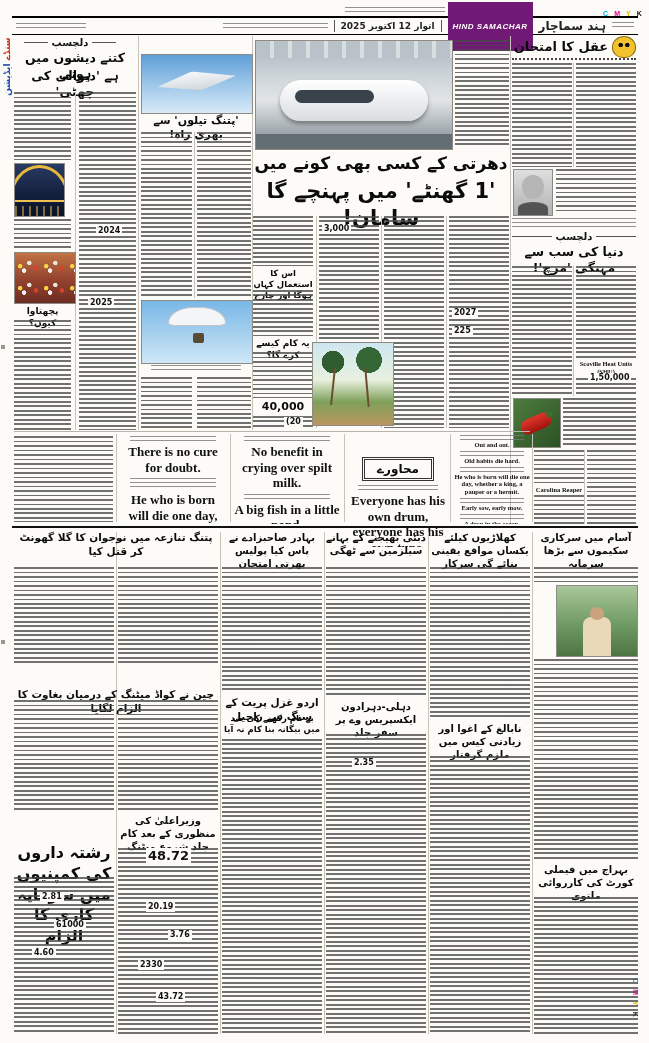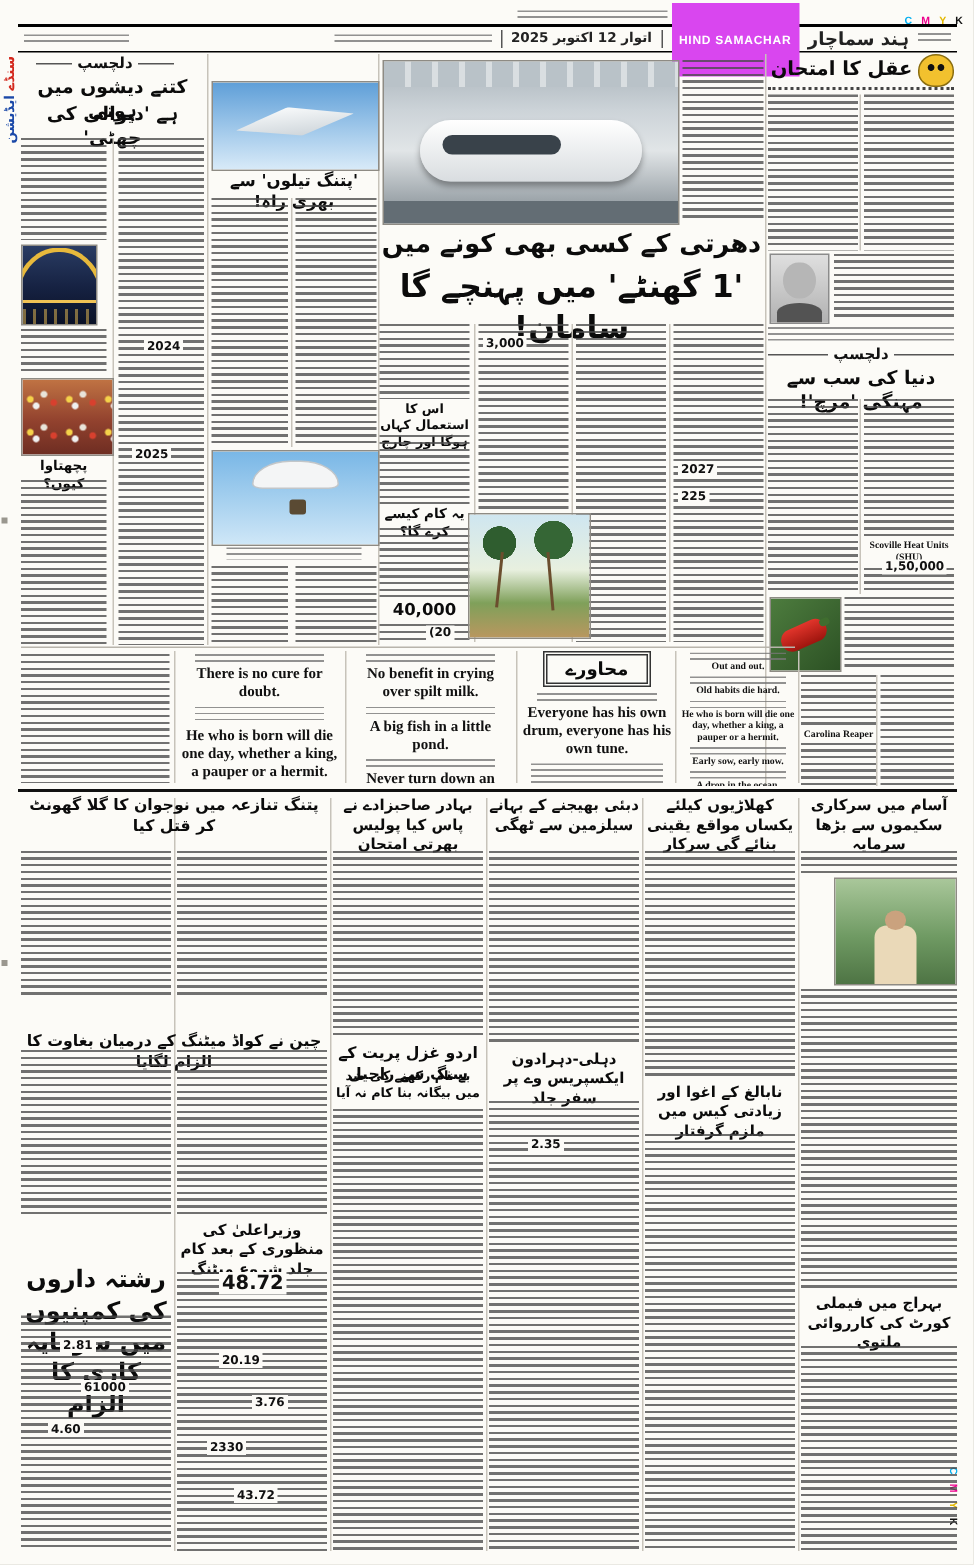--- a/index.html
+++ b/index.html
@@ -14,26 +14,26 @@
   .hl{font-weight:700;color:#0b0b0b;text-align:center;line-height:1.3;}
   .img{border:1px solid #8e8b84;overflow:hidden;}
   .kick{display:flex;align-items:center;gap:4px;}
   .kick .rule{flex:1;height:1px;background:#555;}
   .kick .lbl{font-weight:700;font-size:10px;color:#111;}
   .num{position:absolute;background:#fcfbf7;font-weight:700;font-size:8px;line-height:10px;color:#111;padding:0 2px;text-align:center;}
   .numbig{font-size:13px;line-height:15px;}
   .ensnip{position:absolute;background:#fcfbf7;font-family:"Liberation Serif",serif;font-weight:700;font-size:6.5px;line-height:1.2;color:#111;text-align:center;}
   .prov{margin-bottom:3px;}
   .prov .ur-line{margin:0 10px 2px;}
-  .en-prov{font-family:"Liberation Serif",serif;font-weight:700;font-size:10px;line-height:1.2;text-align:center;color:#111;}
+  .en-prov{font-family:"Liberation Serif",serif;font-weight:700;font-size:13px;line-height:1.2;text-align:center;color:#111;}
   .small-en{font-size:6.5px;}
   .masthead{display:flex;flex-direction:row-reverse;align-items:center;gap:6px;padding:0 4px;
             border-top:2px solid #000;border-bottom:1px solid #000;box-sizing:border-box;}
-  .hs-box{background:#d946ef;color:#fff;font-weight:700;font-size:8px;letter-spacing:.5px;
-          padding:20px 5px;white-space:nowrap;font-family:"Liberation Sans",sans-serif;}
+  .hs-box{background:#701a75;color:#fff;font-weight:700;font-size:8px;letter-spacing:.5px;
+          padding:20px 5px;white-space:nowrap;font-family:"Liberation Sans",sans-serif;font-style:italic;}
   .mh-sep{width:1px;height:12px;background:#555;}
   .cmyk span{font-weight:700;font-size:7px;font-family:"Liberation Sans",sans-serif;letter-spacing:1px;}
   .owl{background:radial-gradient(circle at 35% 40%,#111 2px,transparent 2.5px),
                radial-gradient(circle at 65% 40%,#111 2px,transparent 2.5px),#f2c12e;
        border:1px solid #8a6d10;border-radius:50% 50% 45% 45%;}
   .dotted{border-top:2px dotted #444;}
   .photo-inner{position:absolute;}
 </style>
 </head>
 <body>
@@ -220,21 +220,21 @@
       <div class="txl ur-line" style="height:6px;"></div>
       <div class="en-prov">A big fish in a little pond.</div>
     </div>
     <div class="prov">
       <div class="txl ur-line" style="height:6px;"></div>
       <div class="en-prov">Never turn down an opportunity for wealth gains.</div>
     </div>
   </div>
   <div class="abs vr" style="left:344px;top:434px;height:88px;"></div>
 
-  <div class="abs" style="left:348px;top:434px;width:100px;height:90px;overflow:hidden;">
+  <div class="abs" style="left:348px;top:457px;width:100px;height:90px;overflow:hidden;">
     <div class="ur hl" style="margin:0 14px 4px;border:3px double #333;font-size:12px;line-height:1.5;">محاورے</div>
     <div class="prov">
       <div class="txl ur-line" style="height:6px;"></div>
       <div class="en-prov">Everyone has his own drum, everyone has his own tune.</div>
     </div>
     <div class="txl" style="height:20px;margin:3px 6px 0;"></div>
   </div>
   <div class="abs vr" style="left:450px;top:434px;height:88px;"></div>
 
   <div class="abs" style="left:454px;top:435px;width:76px;height:89px;overflow:hidden;">

